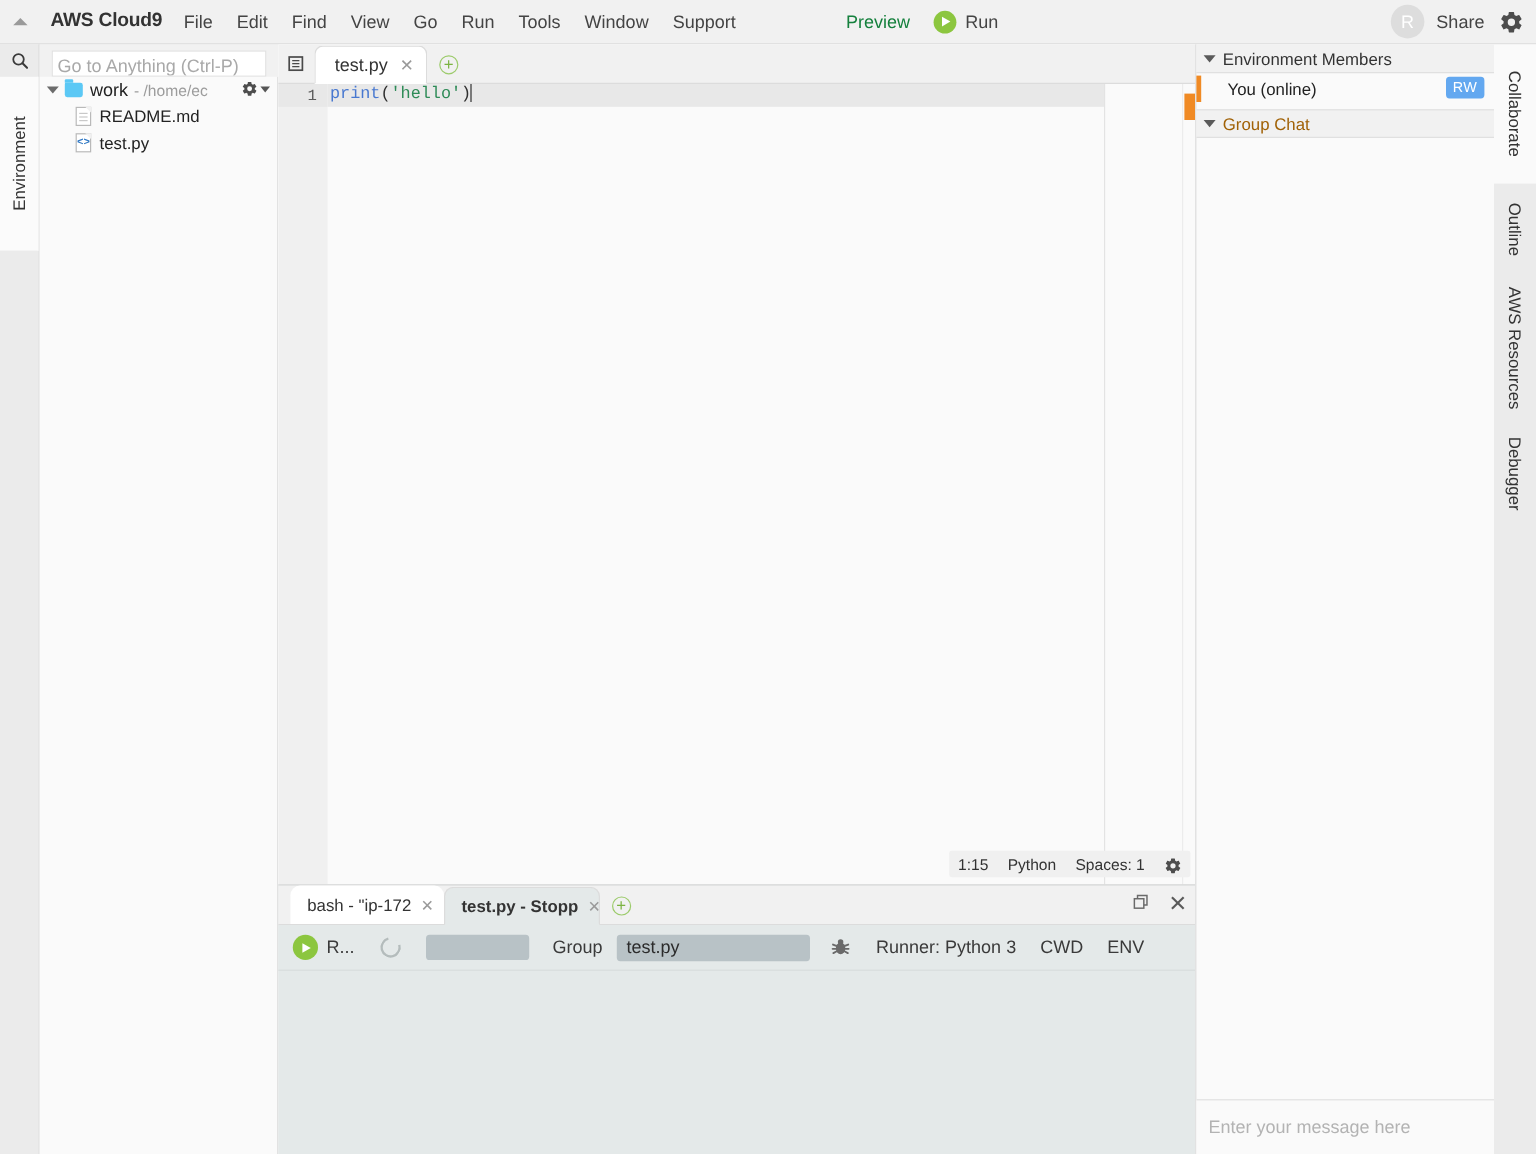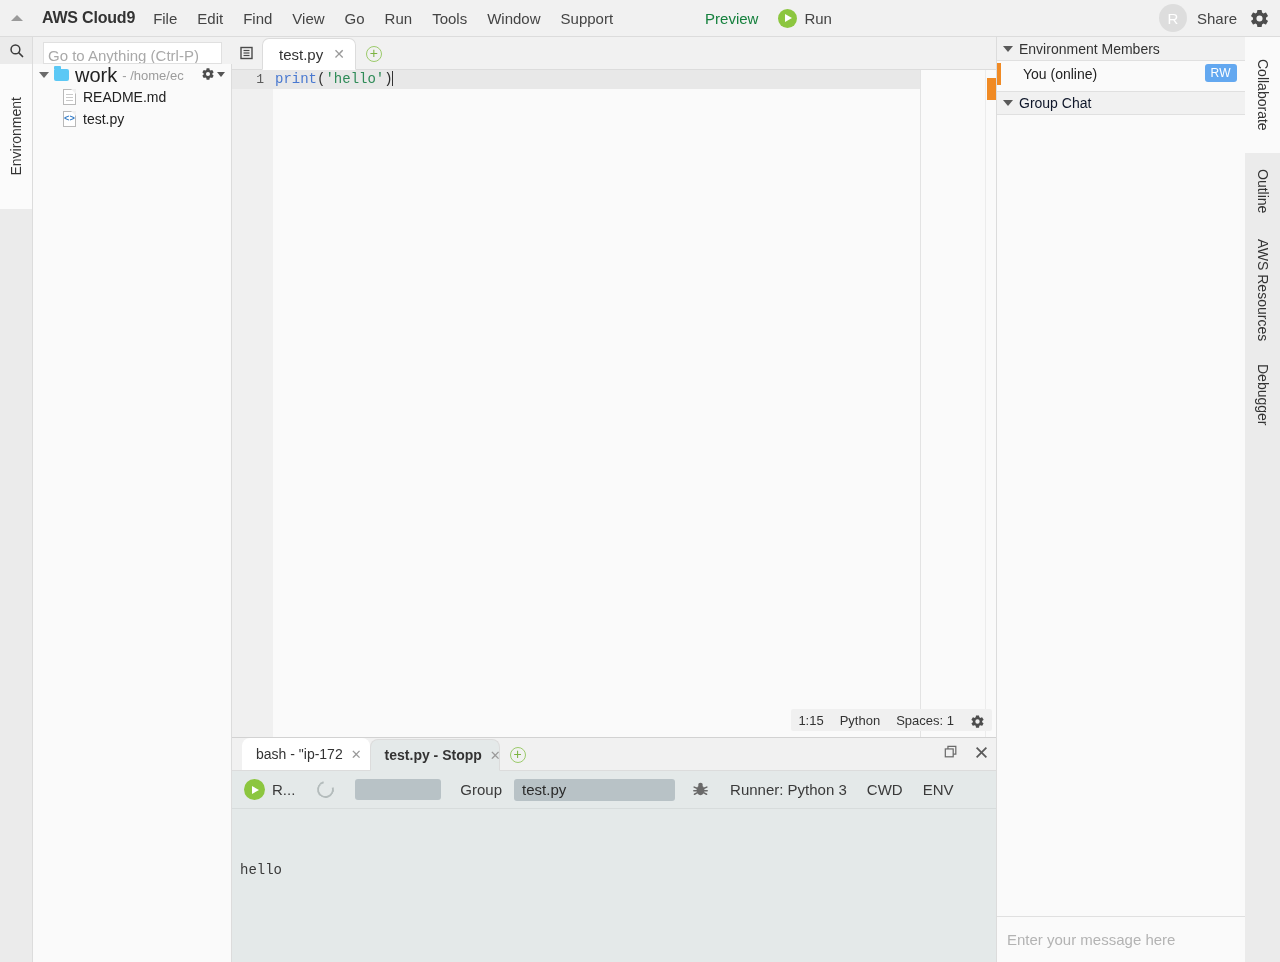--- a/index.html
+++ b/index.html
@@ -131,21 +131,21 @@
     border-top: 5px solid #f0f0f0; border-left: 5px solid transparent;
   }
   .file-icon .lines {
     position: absolute; left: 2px; top: 4px; right: 2px; height: 1px;
     background: #c9c9c9; box-shadow: 0 3px 0 #c9c9c9, 0 6px 0 #c9c9c9;
   }
   .file-icon.code .glyph {
     position: absolute; inset: 0; display:flex; align-items:center; justify-content:center;
     color: #2f78c4; font-size: 9px; font-family: "Liberation Mono", monospace; font-weight: bold;
   }
-  .folder-name { font-size: 20px; color: #222; }
+  .folder-name { font-size: 15px; color: #222; }
   .folder-path { font-size: 13px; color: #9c9c9c; margin-left: 5px; white-space: nowrap; }
   .tree-gear { position: absolute; right: 6px; top: 3px; display:flex; align-items:center; }
   .tree-gear .tri {
     width:0;height:0;margin-left:2px;
     border-left:4px solid transparent;border-right:4px solid transparent;border-top:5px solid #555;
   }
 
   
   .editor-area {
     position: absolute; left: 232px; top: 37px; width: 764px; height: 700px;
@@ -313,21 +313,21 @@
     position: absolute; left: 0; top: 2px; width: 4px; height: 22px; background: #f08a24;
   }
   .rw-badge {
     position: absolute; right: 8px; top: 3px;
     background: #63a8f0; color: #ffffff; border-radius: 3px;
     font-size: 12px; padding: 2px 6px; letter-spacing: 0.3px;
   }
   .groupchat-header {
     height: 24px; display: flex; align-items: center; gap: 6px; padding-left: 6px;
     background: #f1f1f1; border-top: 1px solid #e0e0e0; border-bottom: 1px solid #e0e0e0;
-    font-size: 14px; color: #0f172a; margin-top: 4px;
+    font-size: 14px; color: #a16207; margin-top: 4px;
   }
   .chat-note {
     padding: 26px 14px 0 14px; text-align: center;
     font-size: 13.5px; color: #b0b0b0; line-height: 20px;
   }
   .chat-input {
     position: absolute; left: 0; bottom: 0; width: 249px; height: 46px;
     border-top: 1px solid #e0e0e0; background: #fafafa;
     display: flex; align-items: center; padding-left: 10px; margin-top: 32px;
   }
@@ -528,25 +528,20 @@
             <line x1="4.4" y1="18" x2="7.5" y2="16.3"></line>
               <line x1="19.6" y1="18" x2="16.5" y2="16.3"></line>
           </g>
         </svg>
       </div>
       <div class="rb-text">Runner: Python 3</div>
       <div class="rb-text">CWD</div>
       <div class="rb-text">ENV</div>
     </div>
 
-    <div class="console-out">
-      <div>hello</div>
-      <div style="height:19px"></div>
-      
-    </div>
   </div>
 
   <div class="right-panel">
     <div class="rp-header">
       <span class="caret-dn"></span>
       <span>Environment Members</span>
     </div>
 
 
     <div class="member-row">

